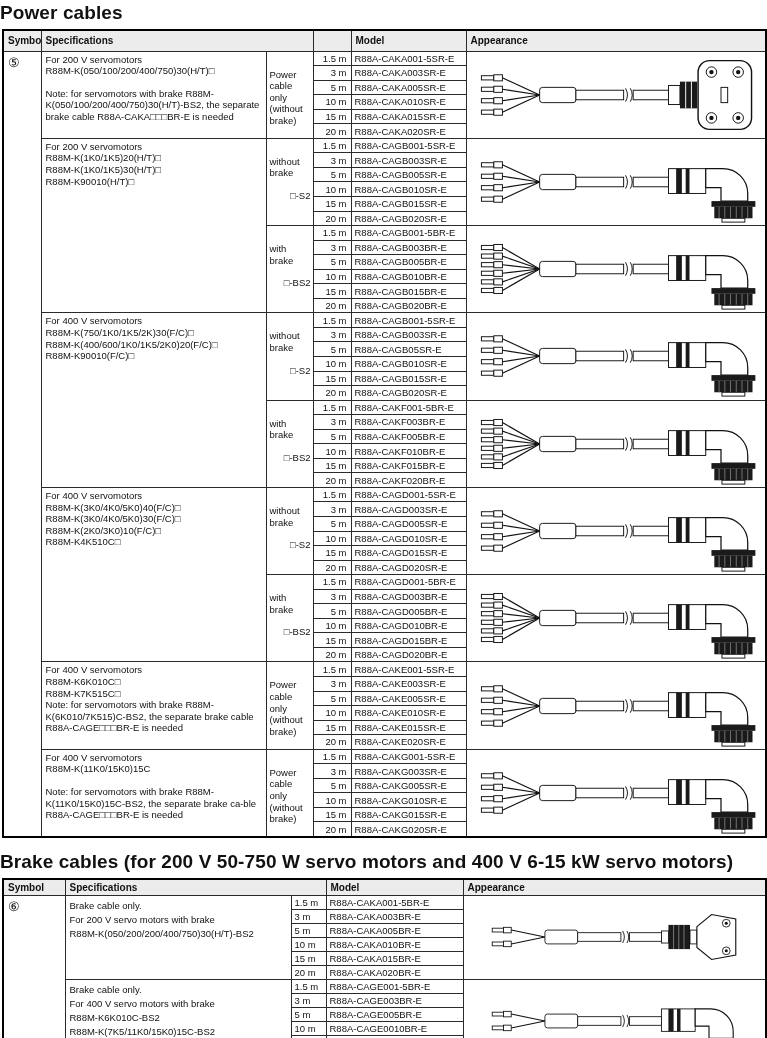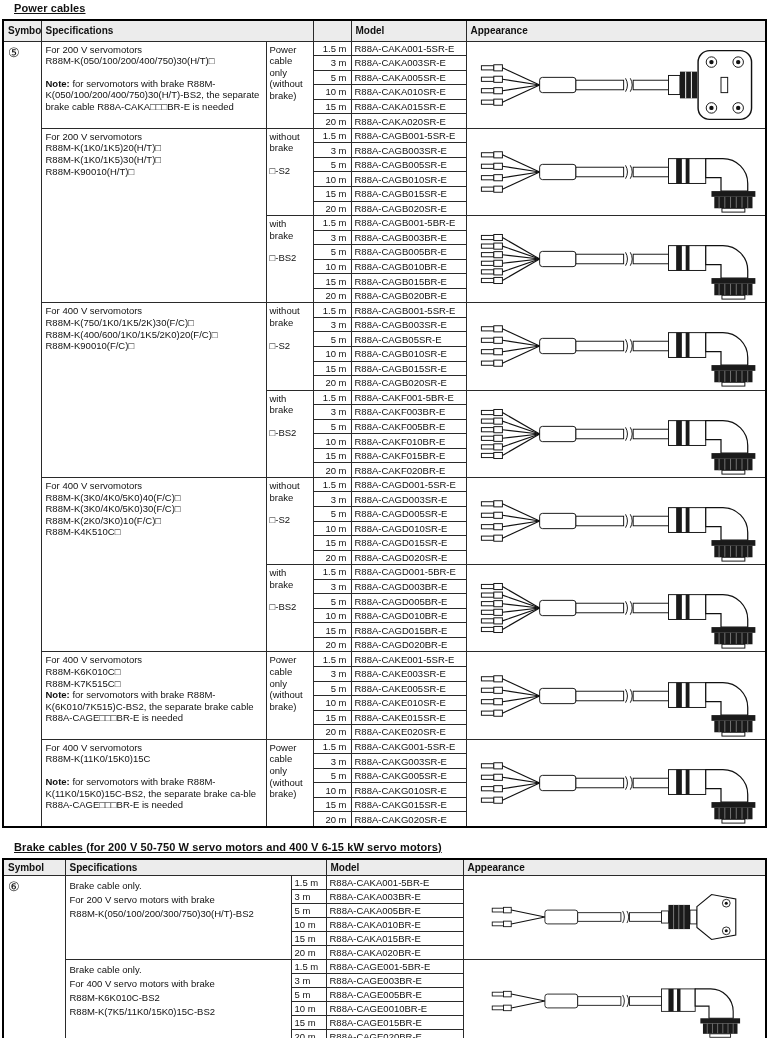--- a/index.html
+++ b/index.html
@@ -2,21 +2,21 @@
 <html><head>
 <meta charset="utf-8">
 <style>
   * { box-sizing: border-box; }
   html,body { margin:0; padding:0; background:#fff; }
   body {
     width:767px; height:1038px; overflow:hidden;
     font-family:"Liberation Sans", sans-serif; color:#111;
   }
   .section-title {
-    font-size:11px; font-weight:bold; margin:2px 0 5px 14px; letter-spacing:.1px;text-decoration:underline;
+    font-size:19px; font-weight:bold; margin:2px 0 5px 0; letter-spacing:.1px;
   }
   .section-title.brake { margin-top:13px; }
   table.cable-table {
     border-collapse:collapse; table-layout:fixed;
     margin-left:2px; width:763px;
     border:2px solid #000;
   }
   .cable-table th, .cable-table td {
     border:1px solid #2a2a2a; padding:1px 3px; overflow:hidden; vertical-align:middle;
   }
@@ -27,23 +27,23 @@
   .power-table th { height:21px; }
   .brake-table th { height:16px; }
   .power-table td { height:14.55px; font-size:9.5px; }
   .brake-table td { height:13.65px; font-size:9.5px; }
   td.symbol-cell { vertical-align:top; font-size:13px; padding:3px 0 0 4px; }
   td.spec-cell {
     vertical-align:top; line-height:11.6px; padding:2px 4px 2px 4px;
   }
   .brake-table td.spec-cell { line-height:14px; padding-top:3px; }
   td.spec-cell .spacer { height:11px; }
-  td.spec-cell .note b { font-weight:bold; }
-  td.sub-cell { vertical-align:top; line-height:11.6px; padding:2px 2px 2px 3px; }
-  td.sub-cell .sub-code { margin-top:11px; }
+  td.spec-cell .note b { font-weight:normal; }
+  td.sub-cell { vertical-align:top; line-height:11.6px; padding:17px 2px 2px 3px; }
+  td.sub-cell .sub-code { margin-top:11px;text-align:right; }
   td.length-cell { text-align:right; padding-right:4px; white-space:nowrap; }
   .brake-table td.length-cell { text-align:left; padding-left:3px; }
   td.model-cell { white-space:nowrap; padding-left:3px; }
   td.appearance-cell { padding:0; text-align:center; vertical-align:middle; background:#fff; }
   td.appearance-cell svg { display:block; margin:0 auto; }
 </style>
 </head>
 <body>
 
 <div class="section-title">Power cables</div>
@@ -699,21 +699,21 @@
       <th>Model</th>
       <th>Appearance</th>
     </tr>
   </thead>
   <tbody>
       <tr>
         <td class="symbol-cell" rowspan="12">⑥</td>
         <td class="spec-cell" rowspan="6">
           <div>Brake cable only.</div>
           <div>For 200 V servo motors with brake</div>
-          <div>R88M-K(050/100/200/300/750)30(H/T)-BS2</div>
+          <div>R88M-K(050/200/200/400/750)30(H/T)-BS2</div>
         </td>
         <td class="length-cell">1.5 m</td>
         <td class="model-cell">R88A-CAKA001-5BR-E</td>
         <td class="appearance-cell" rowspan="6">
           <svg width="288" height="76" viewBox="0 0 300 88">
             <rect x="9" y="33.8" width="13" height="4.4" fill="#fff" stroke="#111"></rect>
             <rect x="22" y="32.8" width="9" height="6.4" fill="#fff" stroke="#111"></rect>
             <line x1="31" y1="36" x2="70" y2="44" stroke="#111" stroke-width="1.2"></line>
             <rect x="9" y="49.8" width="13" height="4.4" fill="#fff" stroke="#111"></rect>
             <rect x="22" y="48.8" width="9" height="6.4" fill="#fff" stroke="#111"></rect>

